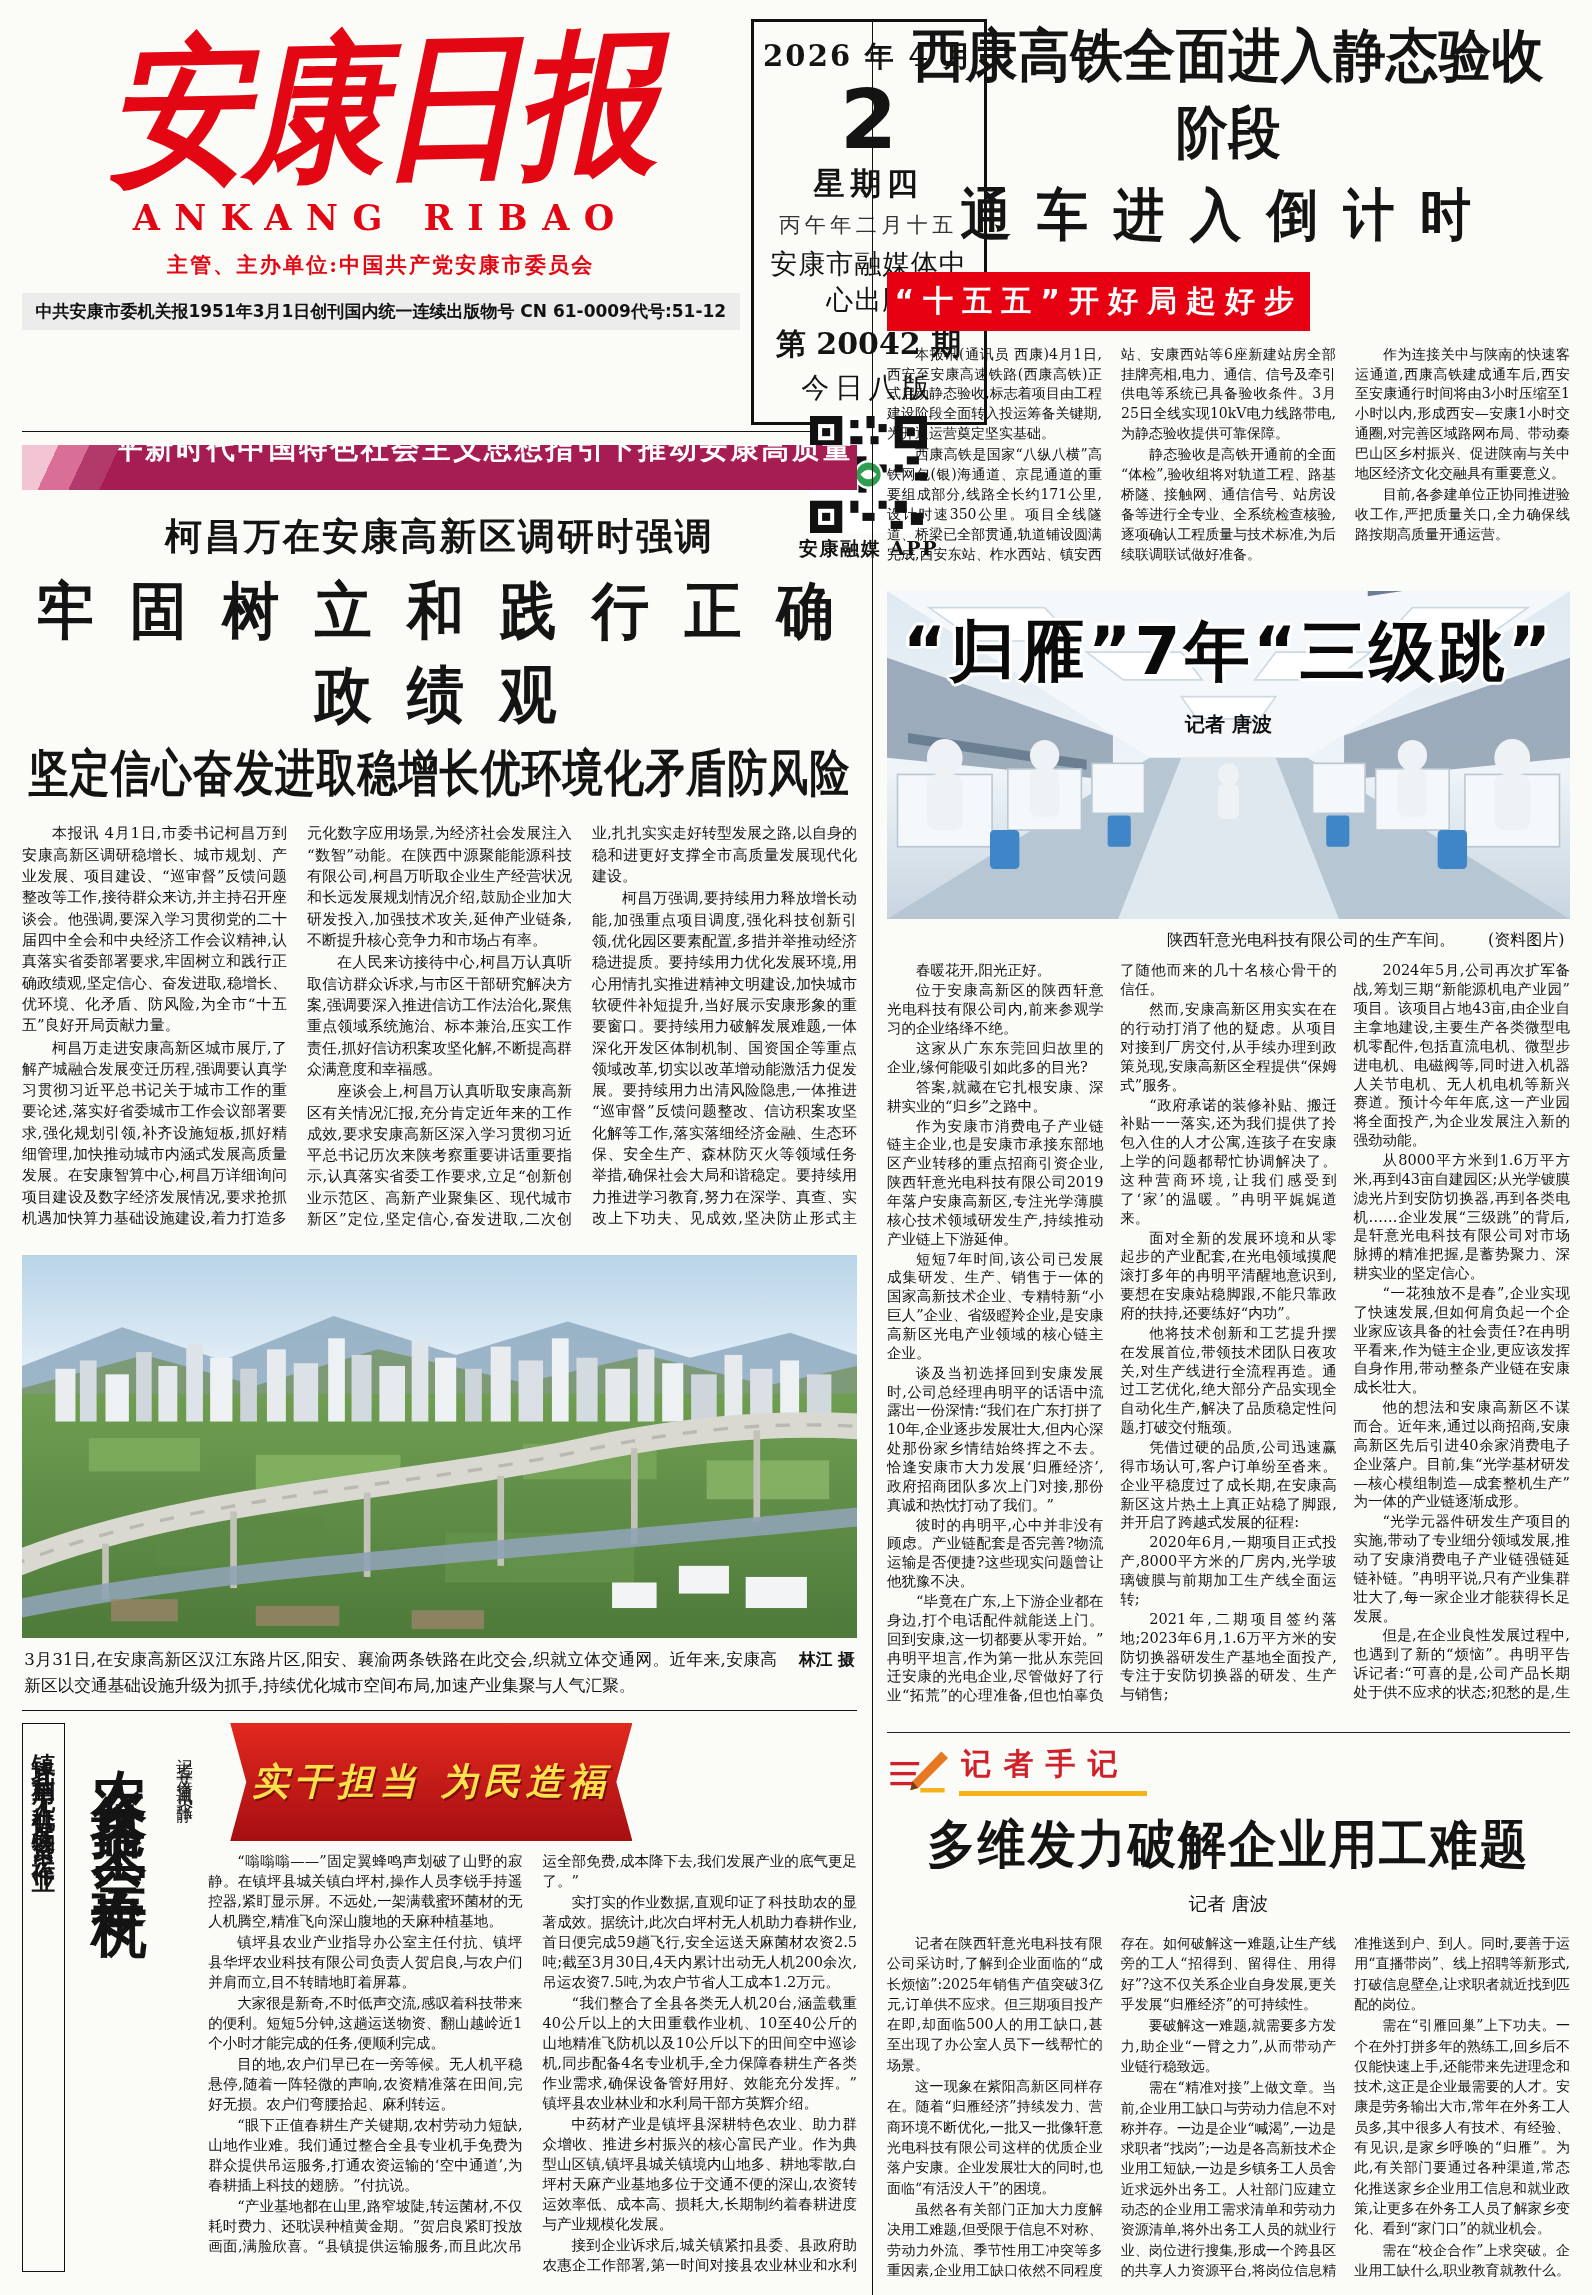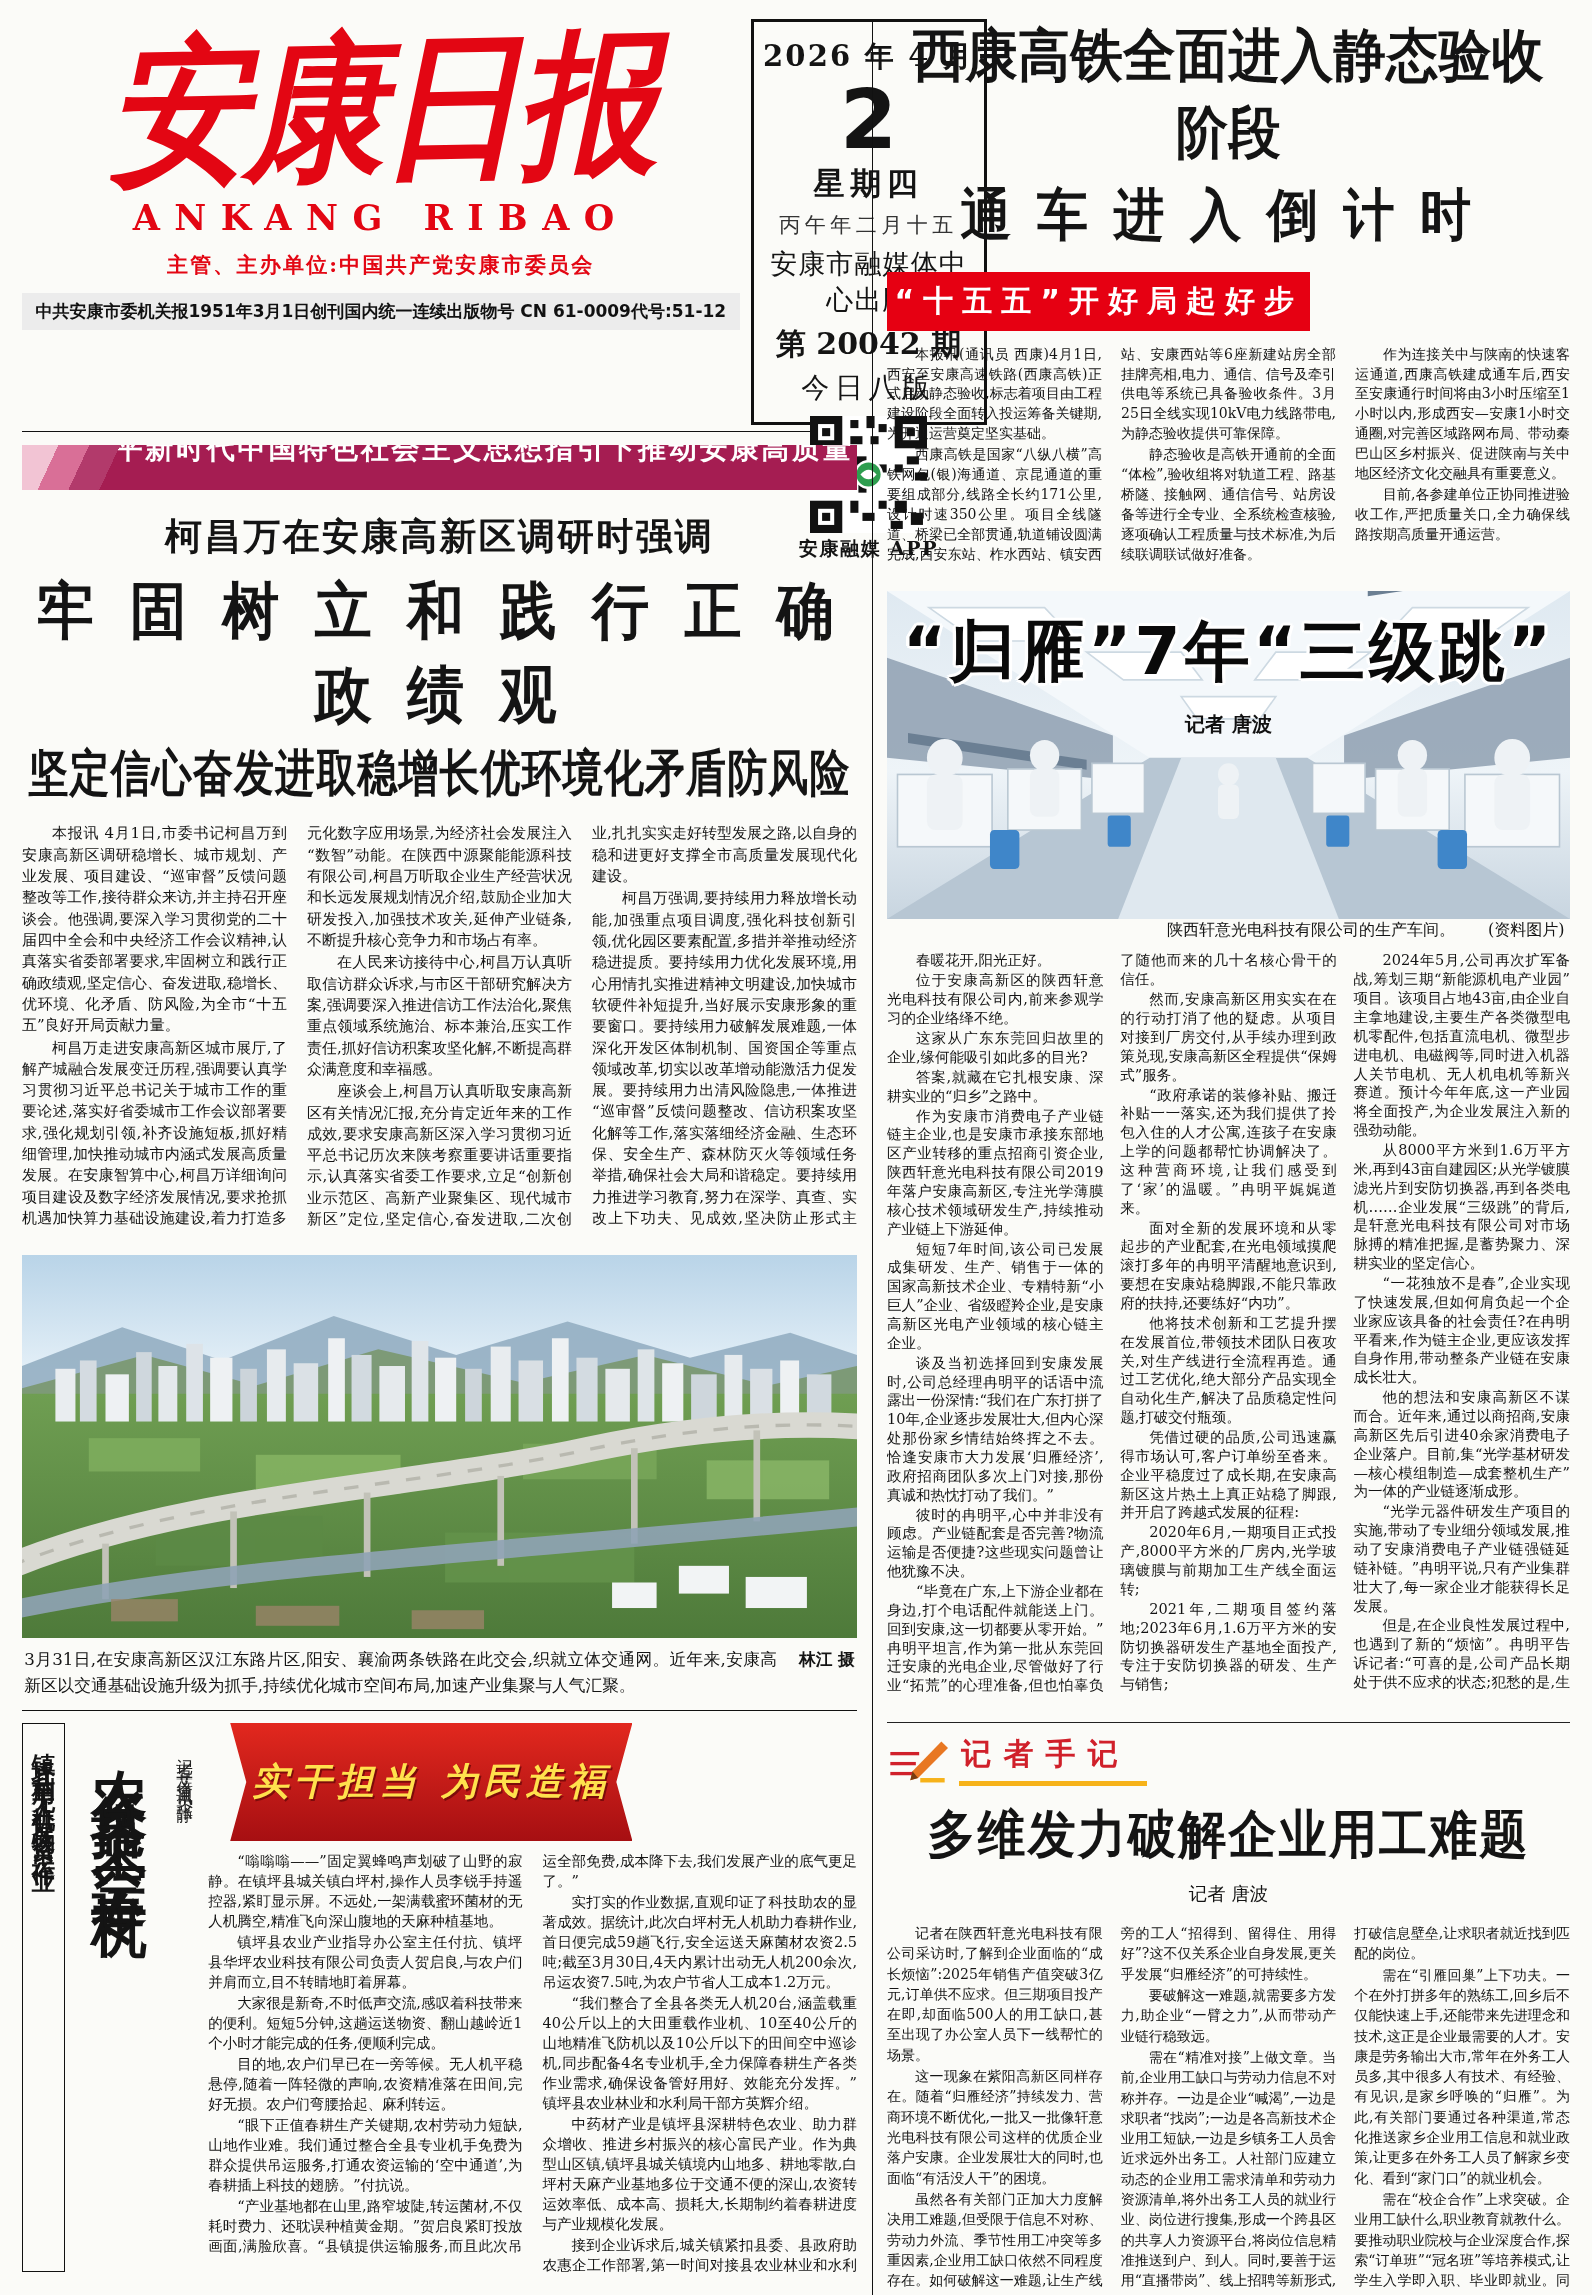--- a/index.html
+++ b/index.html
@@ -90,21 +90,21 @@
   .rail-body { margin-top:13.4px; height:239px; column-count:3; column-gap:19px; column-fill:auto;
     font-size:14px; line-height:1.42; text-align:justify; overflow:hidden; }
 
   
   .guiyan-photo { position:relative; height:328px; margin-top:7.8px; flex:none; }
   .guiyan-photo svg { position:absolute; inset:0; }
   .guiyan-headline { position:absolute; top:15.6px; width:100%; text-align:center; font-size:66px; font-weight:900;
     letter-spacing:3.3px; color:#0a0a0a; font-family:"DejaVu Sans","Liberation Sans",sans-serif;
     text-shadow:-2.2px -2.2px 0 #fff,2.2px -2.2px 0 #fff,-2.2px 2.2px 0 #fff,2.2px 2.2px 0 #fff,0 3.3px 0 #fff,0 -3.3px 0 #fff,3.3px 0 0 #fff,-3.3px 0 0 #fff; }
   .guiyan-byline { position:absolute; top:120px; width:100%; text-align:center; font-size:20px; font-weight:700; color:#111; }
-  .guiyan-caption { margin-top:1px; font-size:16px; display:flex; justify-content:flex-end; gap:33px; padding-right:5.6px; }
+  .guiyan-caption { margin-top:11px; font-size:16px; display:flex; justify-content:flex-end; gap:33px; padding-right:5.6px; }
   .guiyan-body { margin-top:10px; height:761px; column-count:3; column-gap:16.7px; column-fill:auto;
     font-size:14.5px; line-height:1.3; text-align:justify; overflow:hidden; flex:none; }
 
   
   .notes { border-top:1.7px solid #222; margin-top:10px; padding-top:11px; flex:1; display:flex; flex-direction:column; overflow:hidden; }
   .notes-header { display:flex; align-items:flex-end; gap:11px; }
   .notes-label-wrap { border-bottom:5.6px solid #f6b21a; padding:0 16.7px 5.6px 2.2px; }
   .notes-label { font-size:30px; color:#d0202a; font-weight:900; letter-spacing:12.2px;
     font-family:"DejaVu Sans","Liberation Sans",sans-serif; }
   .notes-headline { font-size:48px; font-weight:900; text-align:center; margin-top:16.7px; letter-spacing:2.2px;

